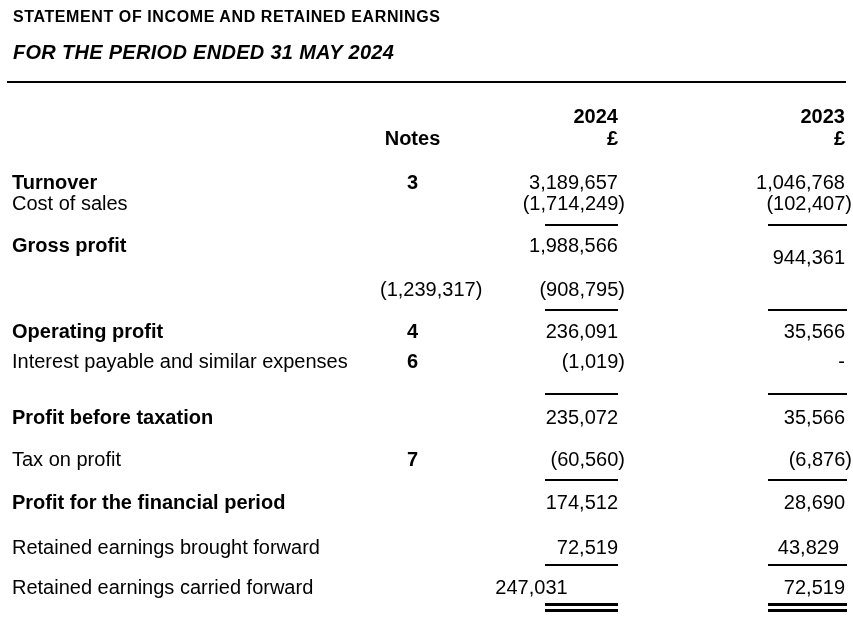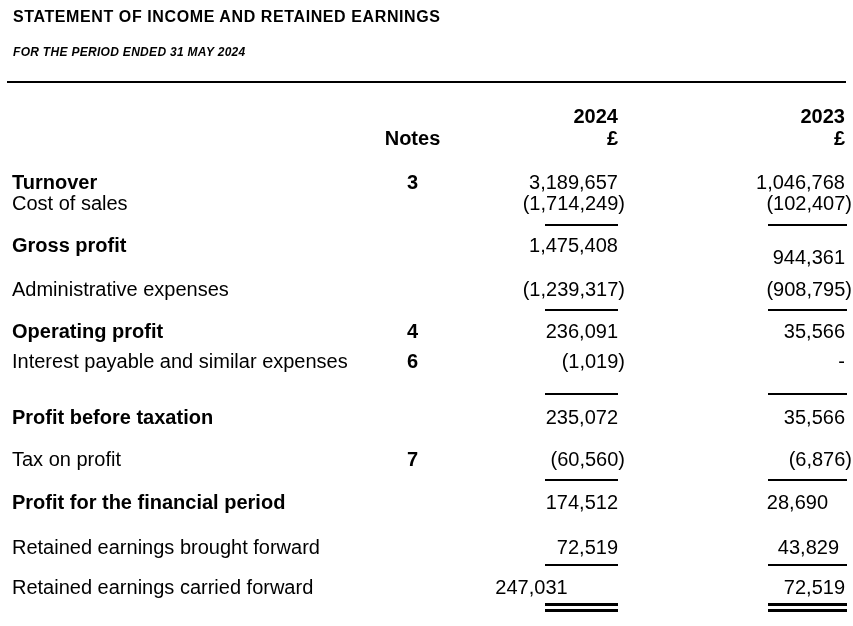--- a/index.html
+++ b/index.html
@@ -7,21 +7,21 @@
     position:relative;width:853px;height:626px;background:#ffffff;
     font-family:"Liberation Sans","DejaVu Sans",sans-serif;
     color:#000;overflow:hidden;
   }
   .title{
     position:absolute;left:13px;top:8px;
     font-size:16px;font-weight:bold;letter-spacing:0.6px;line-height:18px;
   }
   .subtitle{
     position:absolute;left:13px;top:43px;
-    font-size:12px;font-weight:bold;font-style:italic;letter-spacing:0.3px;line-height:18px;
+    font-size:20px;font-weight:bold;font-style:italic;letter-spacing:0.3px;line-height:18px;
   }
   .toprule{
     position:absolute;left:7px;top:81px;width:839px;height:0;
     border-top:2px solid #000;
   }
   .row{
     position:absolute;left:12px;width:840px;
     display:grid;grid-template-columns:368px 65px 180px 227px;
     font-size:20px;line-height:18px;height:18px;
   }
@@ -77,26 +77,25 @@
         <span class="rule r24"></span>
       </span>
     <span class="num">
         <span class="rule r23"></span>
       </span>
   </div>
 
   <div class="row" style="top:236px">
     <span class="label bold">Gross profit</span>
     <span class="note bold"></span>
-    <span class="num" style="padding-right: 7px;">1,475,408</span>
+    <span class="num" style="padding-right: 7px;">1,988,566</span>
     <span class="num" style="padding-right: 7px; margin-top: 12px;">944,361</span>
   </div>
 
   <div class="row" style="top:280px">
-    <span class="label">Administrative expenses</span>
     <span class="note"></span>
     <span class="num">(1,239,317)</span>
     <span class="num">(908,795)</span>
   </div>
 
   <div class="row" style="top:309px">
     <span></span>
       <span></span>
     <span class="num">
         <span class="rule r24"></span>
@@ -153,21 +152,21 @@
       </span>
     <span class="num">
         <span class="rule r23"></span>
       </span>
   </div>
 
   <div class="row" style="top:493px">
     <span class="label bold">Profit for the financial period</span>
     <span class="note bold"></span>
     <span class="num" style="padding-right: 7px;">174,512</span>
-    <span class="num" style="padding-right: 24px;">28,690</span>
+    <span class="num" style="padding-right: 7px;">28,690</span>
   </div>
 
   <div class="row" style="top:538px">
     <span class="label">Retained earnings brought forward</span>
     <span class="note"></span>
     <span class="num" style="padding-right: 7px;">72,519</span>
     <span class="num" style="padding-right: 13px;">43,829</span>
   </div>
 
   <div class="row" style="top:564px">

